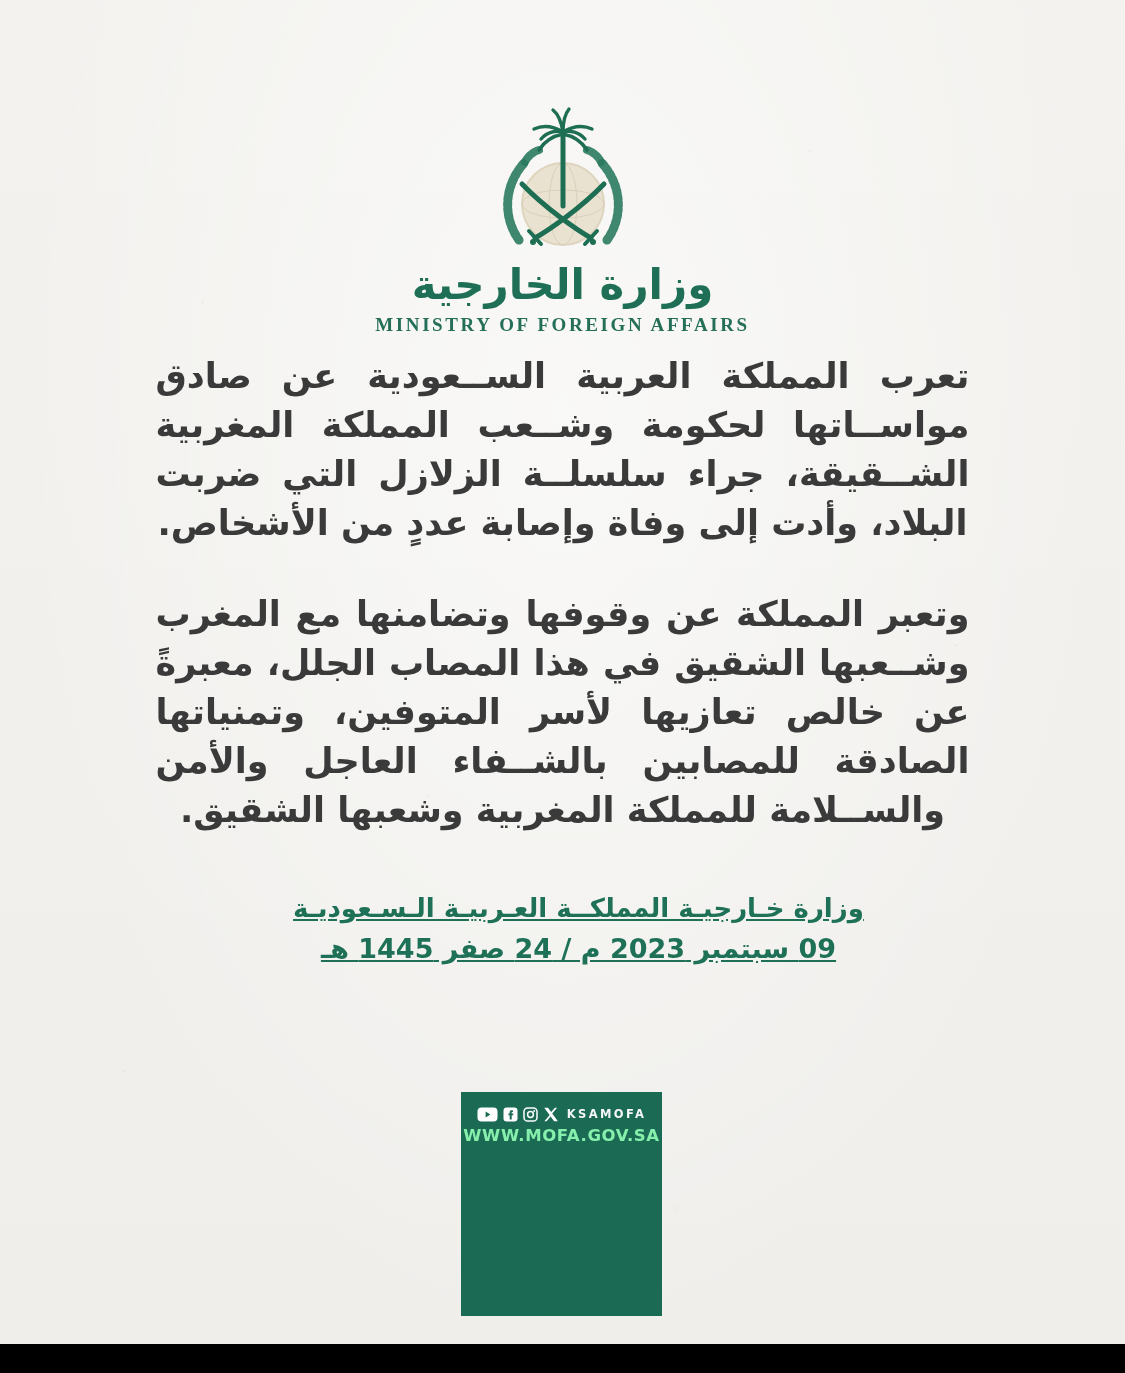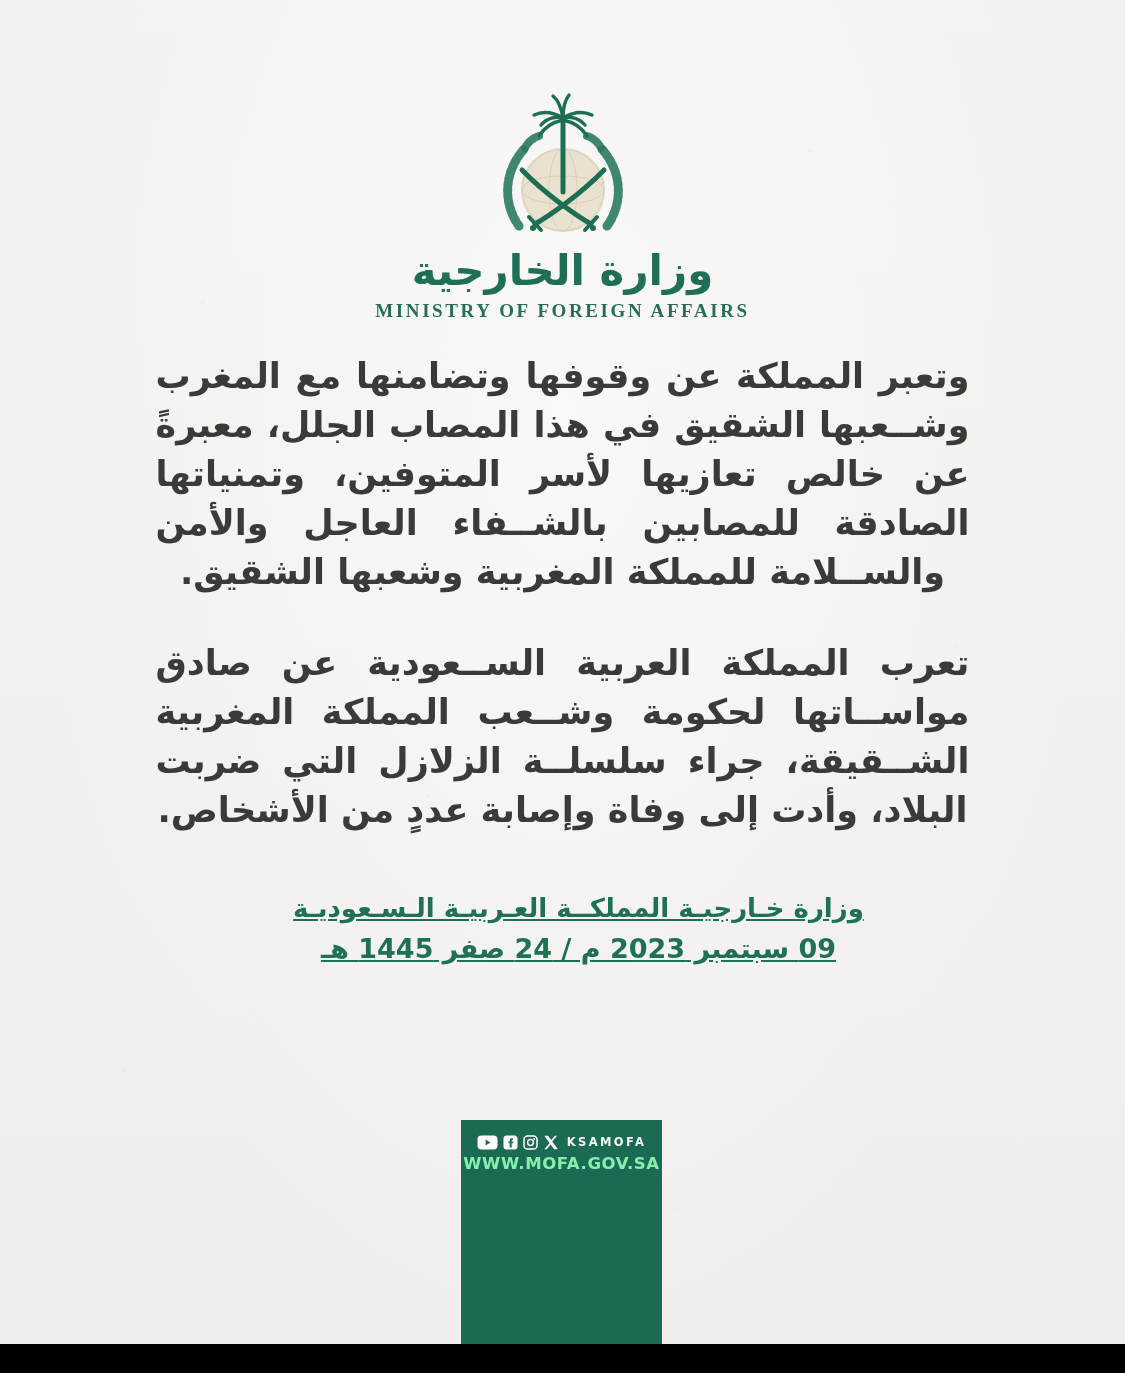--- a/index.html
+++ b/index.html
@@ -24,21 +24,21 @@
       radial-gradient(circle at 85% 47%, rgba(120,120,115,0.05) 0 1px, transparent 2px),
       radial-gradient(circle at 11% 78%, rgba(120,120,115,0.06) 0 1px, transparent 2px),
       radial-gradient(circle at 60% 88%, rgba(120,120,115,0.05) 0 1px, transparent 2px),
       radial-gradient(ellipse at 50% 30%, rgba(255,255,255,0.55), transparent 70%),
       linear-gradient(180deg, #f3f2ef 0%, #f1f0ed 55%, #efeeeb 100%);
   }
 
   
   .header {
     position: absolute;
-    top: 88px;
+    top: 102px;
     left: 0;
     width: 100%;
     text-align: center;
   }
   .emblem-svg { display: block; margin: 0 auto; }
 
   .ministry-ar {
     margin-top: 8px;
     direction: rtl;
     color: #1e6f55;
@@ -98,25 +98,24 @@
     font-weight: bold;
     line-height: 1.2;
   }
 
   
   .footer-box {
     position: absolute;
     left: 461px;
     top: 1092px;
     width: 201px;
-    height: 252px;
+    height: 224px;
     background: #1a6a54;
     text-align: center;
     color: #ffffff;
-    margin-top: 28px;
   }
   .social-row {
     margin-top: 13px;
     display: flex;
     align-items: center;
     justify-content: center;
     gap: 5px;
     height: 18px;
   }
   .social-row svg { display: block; }
@@ -190,22 +189,22 @@
         <circle cx="110" cy="140" r="3" fill="#1d6e53" stroke="none"></circle>
       </g>
     </svg>
 
     <div class="ministry-ar" dir="rtl">وزارة الخارجية</div>
 
     <div class="ministry-en">MINISTRY OF FOREIGN AFFAIRS</div>
   </div>
 
   <div class="statement">
+    <p>تعرب المملكة العربية الســعودية عن صادق مواســاتها لحكومة وشــعب المملكة المغربية الشــقيقة، جراء سلسلــة الزلازل التي ضربت البلاد، وأدت إلى وفاة وإصابة عددٍ من الأشخاص.</p>
     <p>وتعبر المملكة عن وقوفها وتضامنها مع المغرب وشــعبها الشقيق في هذا المصاب الجلل، معبرةً عن خالص تعازيها لأسر المتوفين، وتمنياتها الصادقة للمصابين بالشــفاء العاجل والأمن والســلامة للمملكة المغربية وشعبها الشقيق.</p>
-    <p>تعرب المملكة العربية الســعودية عن صادق مواســاتها لحكومة وشــعب المملكة المغربية الشــقيقة، جراء سلسلــة الزلازل التي ضربت البلاد، وأدت إلى وفاة وإصابة عددٍ من الأشخاص.</p>
   </div>
 
   <div class="signature">
     <div class="issuer">وزارة خـارجيـة المملكــة العـربيـة الـسـعوديـة</div>
     <div class="date" dir="rtl">09 سبتمبر 2023 م / 24 صفر 1445 هـ</div>
   </div>
 
   <div class="footer-box">
     <div class="social-row">
       <svg width="21" height="15" viewBox="0 0 21 15">

